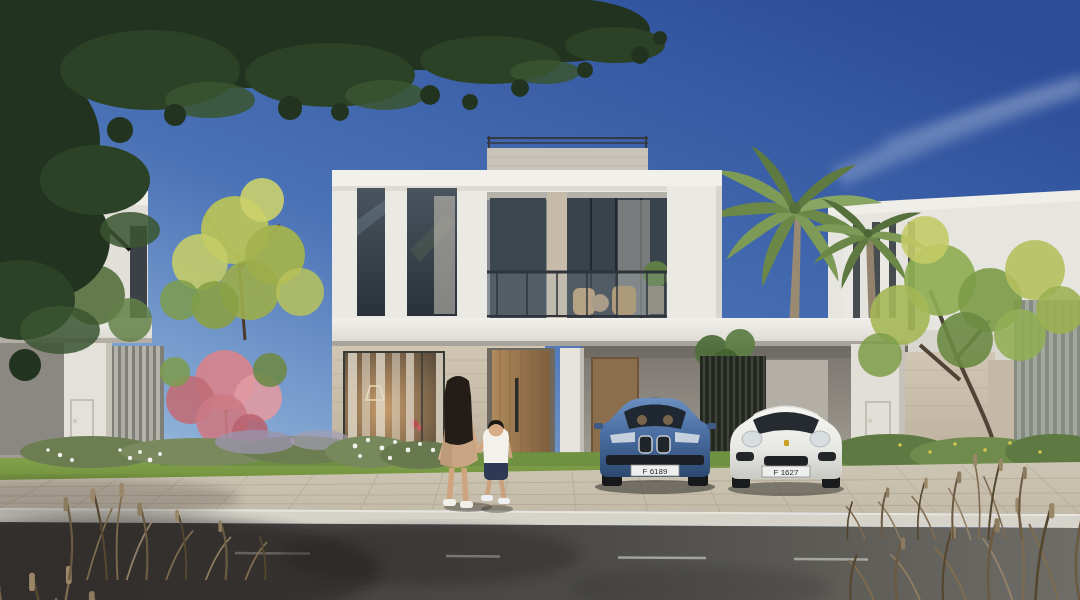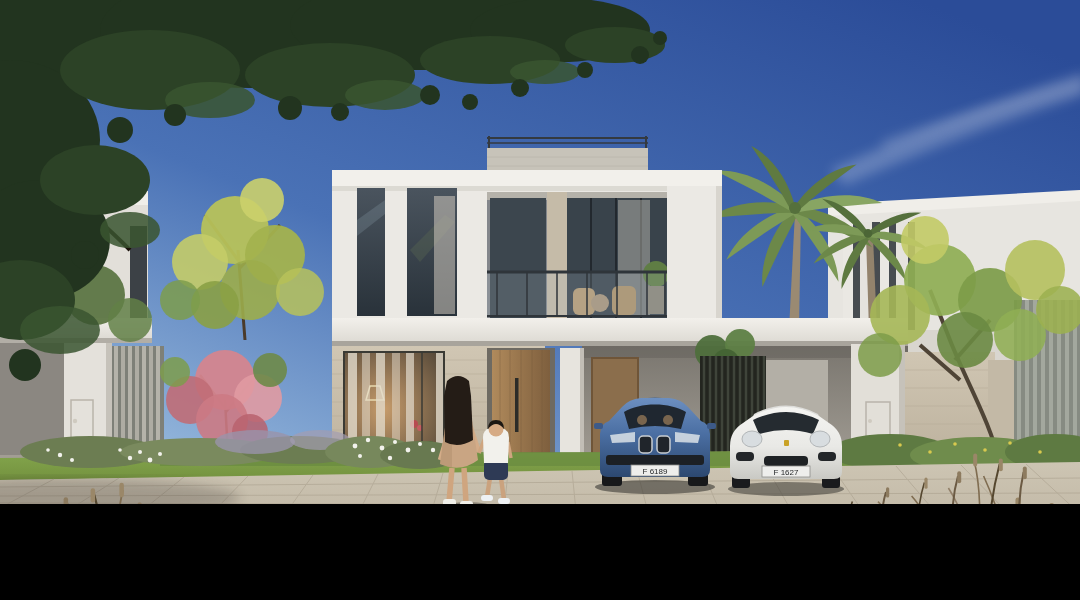--- a/index.html
+++ b/index.html
@@ -1,16 +1,16 @@
 <!DOCTYPE html>
 <html><head>
 <meta charset="utf-8">
 <style>
   html,body{margin:0;padding:0;background:#000;font-family:"Liberation Sans",sans-serif;}
-  .stage{width:1080px;height:504px;overflow:hidden;position:relative;}
+  .stage{width:1080px;height:600px;overflow:hidden;position:relative;}
   svg{display:block;}
   text{font-family:"Liberation Sans",sans-serif;}
 </style>
 </head>
 <body>
 
 <div class="stage">
 <svg width="1080" height="600" viewBox="0 0 1080 600">
   <defs>
     <linearGradient id="skyG" x1="0.85" y1="0" x2="0.15" y2="1">

